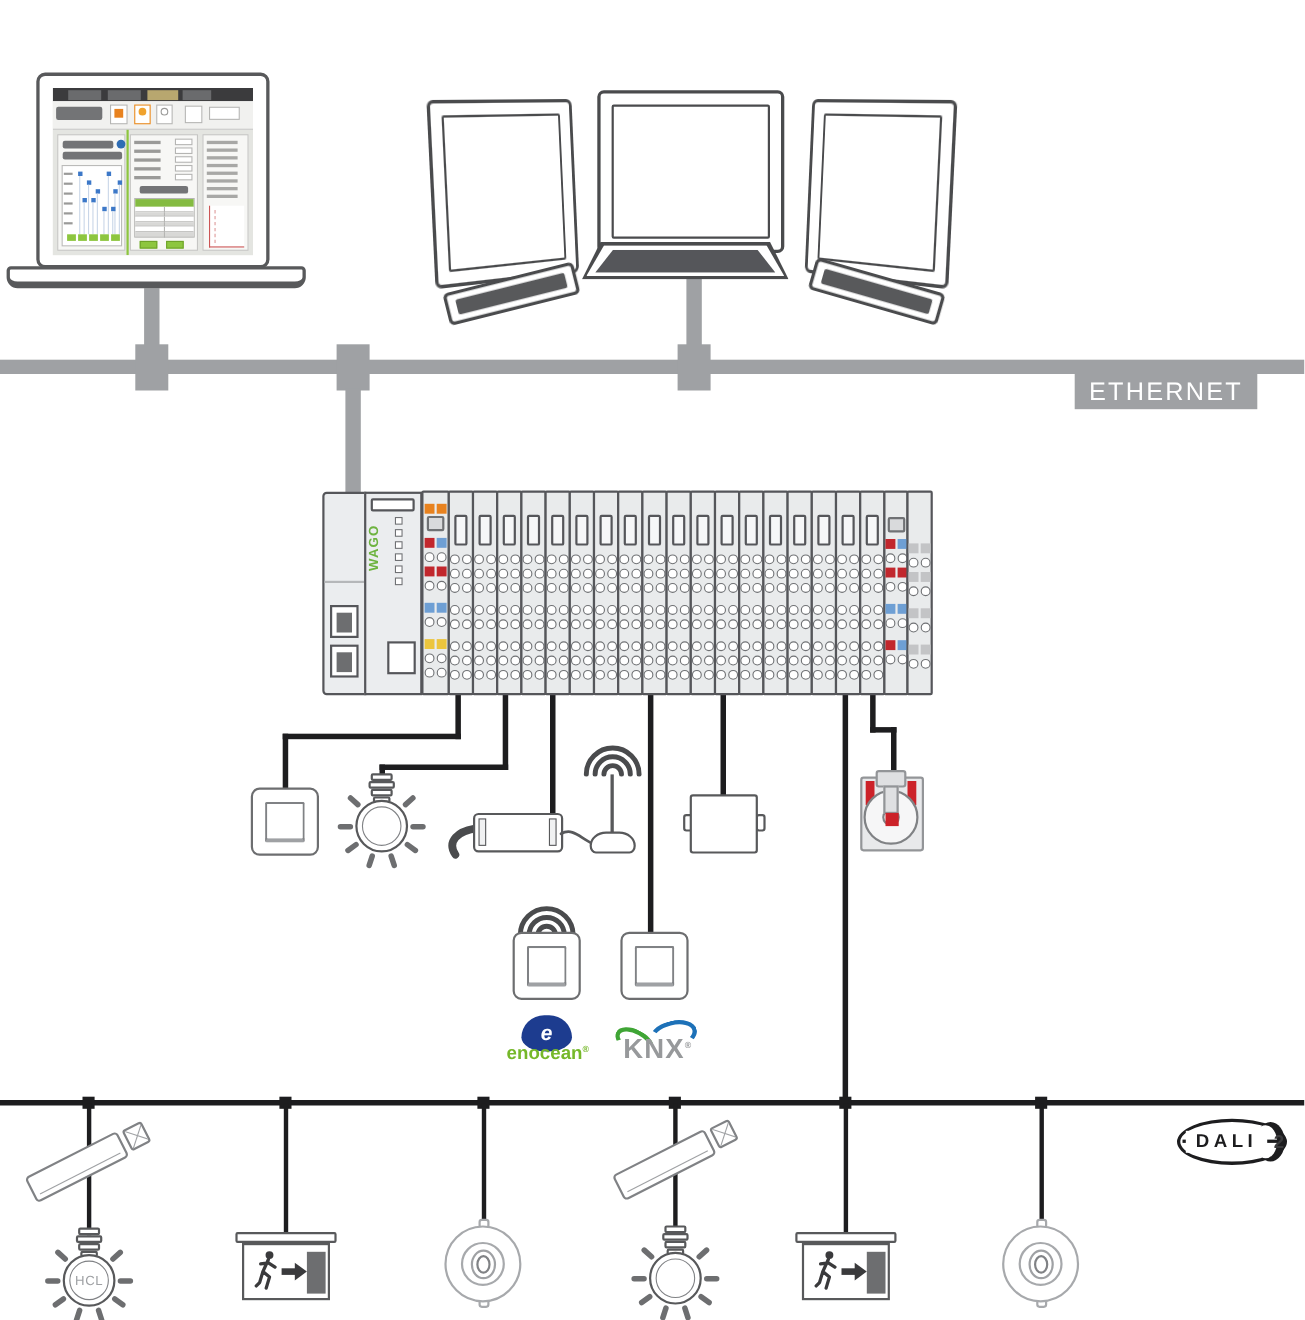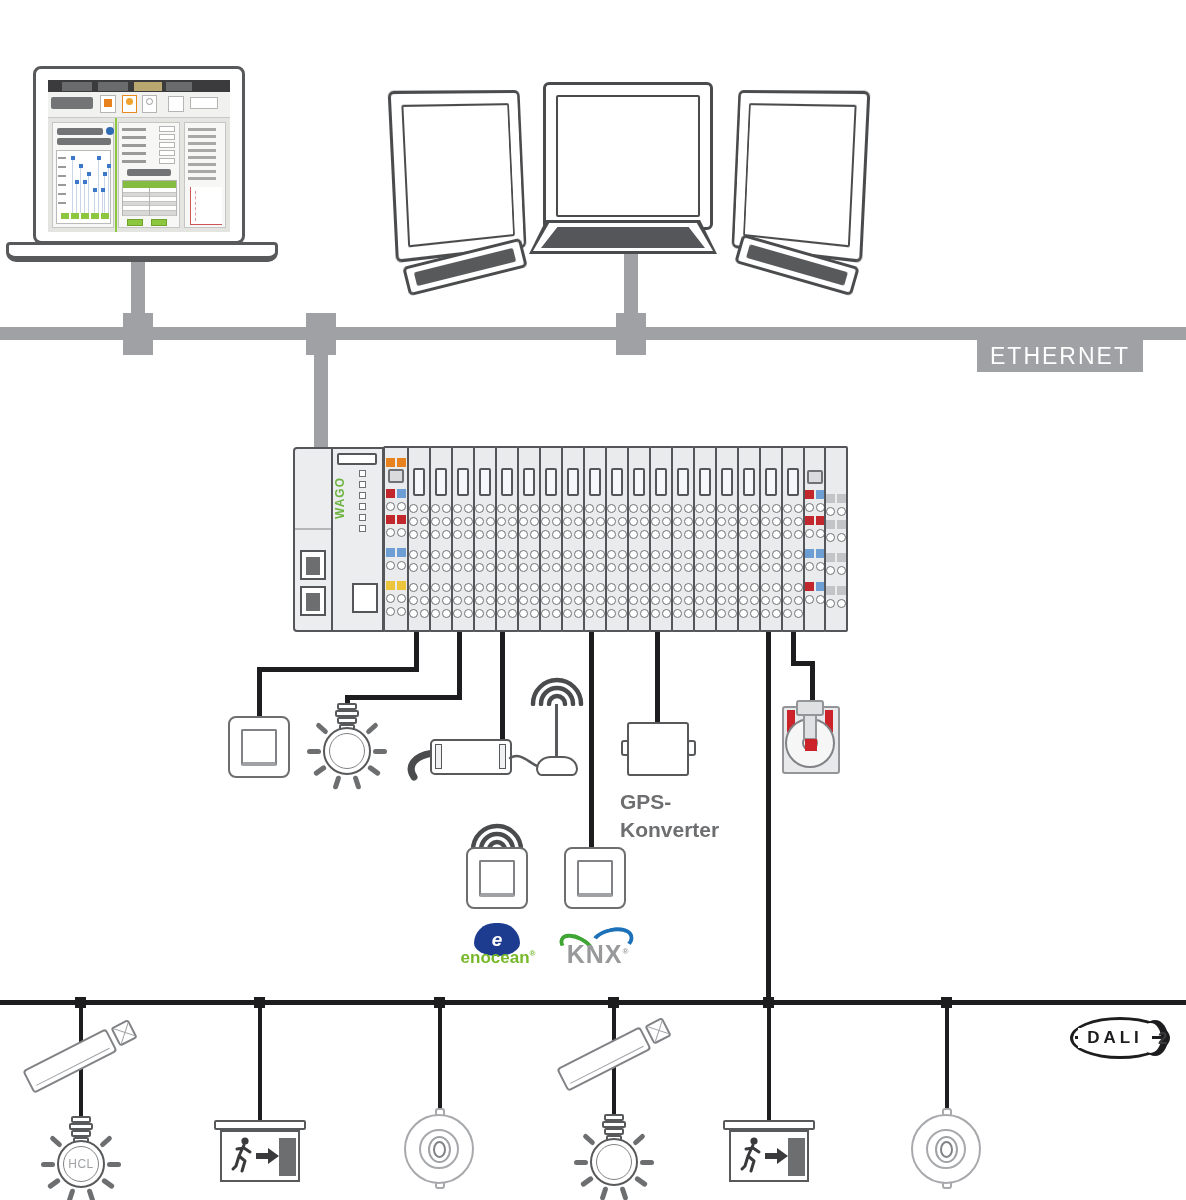--- a/index.html
+++ b/index.html
@@ -1177,24 +1177,20 @@
     <path d="M22 40 A8 8 0 0 1 38 40" stroke="#4a4b4d" stroke-width="4.5" fill="none" stroke-linecap="round"></path>
     <path d="M14 40 A16 16 0 0 1 46 40" stroke="#4a4b4d" stroke-width="4.5" fill="none" stroke-linecap="round"></path>
     <path d="M6 40 A24 24 0 0 1 54 40" stroke="#4a4b4d" stroke-width="4.5" fill="none" stroke-linecap="round"></path>
   </svg>
   <div id="antenna-mast" class="abs"></div>
   <div id="antenna-base" class="abs"></div>
 
   <div class="gps-ear" style="left:621px;"></div>
   <div class="gps-ear" style="left:687px;"></div>
   <div id="gps-box" class="abs"></div>
-  <div id="gps-label" class="abs">
-    <div>GPS-</div>
-    <div>Konverter</div>
-  </div>
 
   <div id="ct-box" class="abs"></div>
   <div class="ct-red" style="left:787px;"></div>
   <div class="ct-red" style="left:825px;"></div>
   <div id="ct-ring" class="abs"></div>
   <div id="ct-hole" class="abs"></div>
   <div id="ct-tab" class="abs"></div>
   <div id="ct-stem" class="abs"></div>
   <div id="ct-center" class="abs"></div>
 

